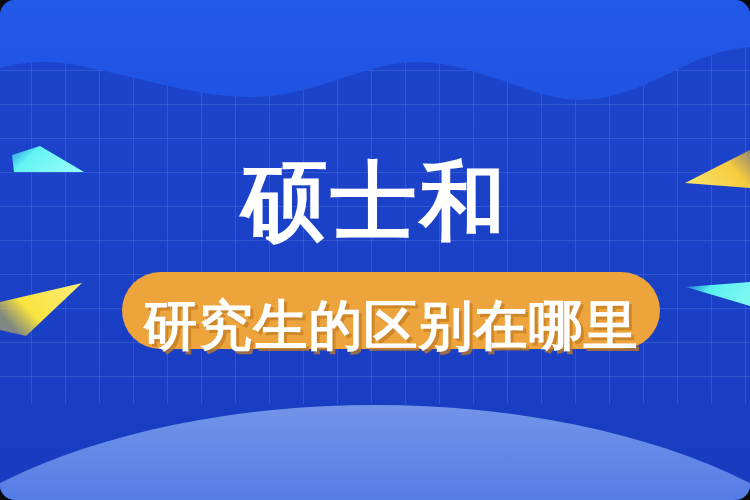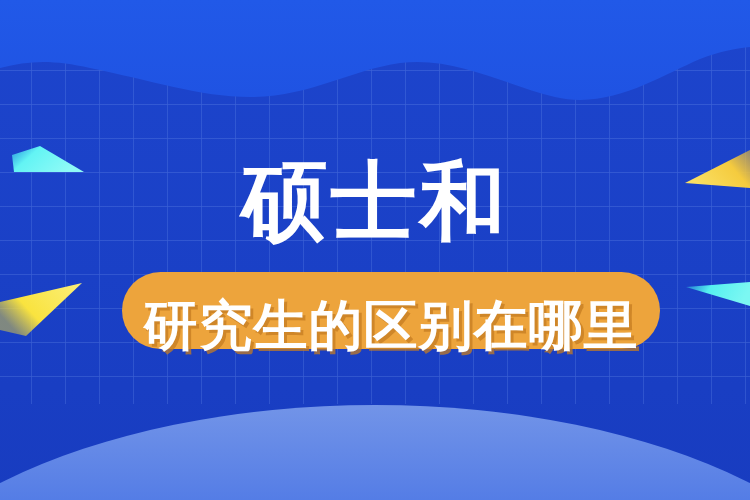--- a/index.html
+++ b/index.html
@@ -8,20 +8,21 @@
     background: #0b0b0b;
   }
   #poster {
     position: relative;
     width: 750px;
     height: 500px;
     overflow: hidden;
     background: #1b45cf;
     font-family: "Liberation Sans", "DejaVu Sans", sans-serif;
     user-select: none;
+    border-radius: 15px;
   }
 
   
   .layer {
     position: absolute;
     top: 0; left: 0;
     width: 750px;
     height: 500px;
     pointer-events: none;
   }

